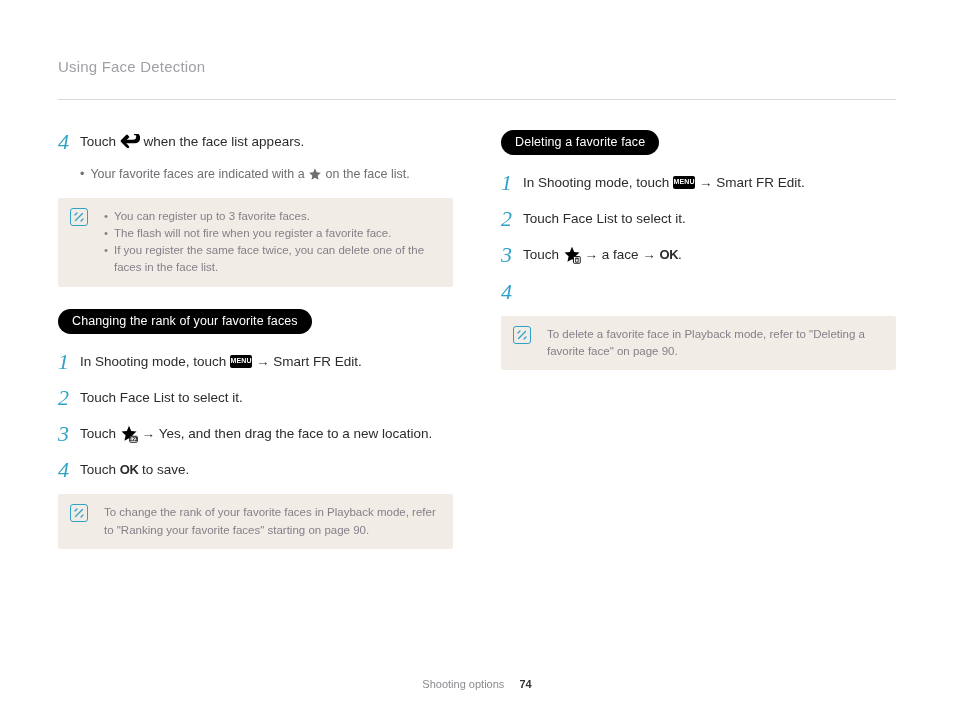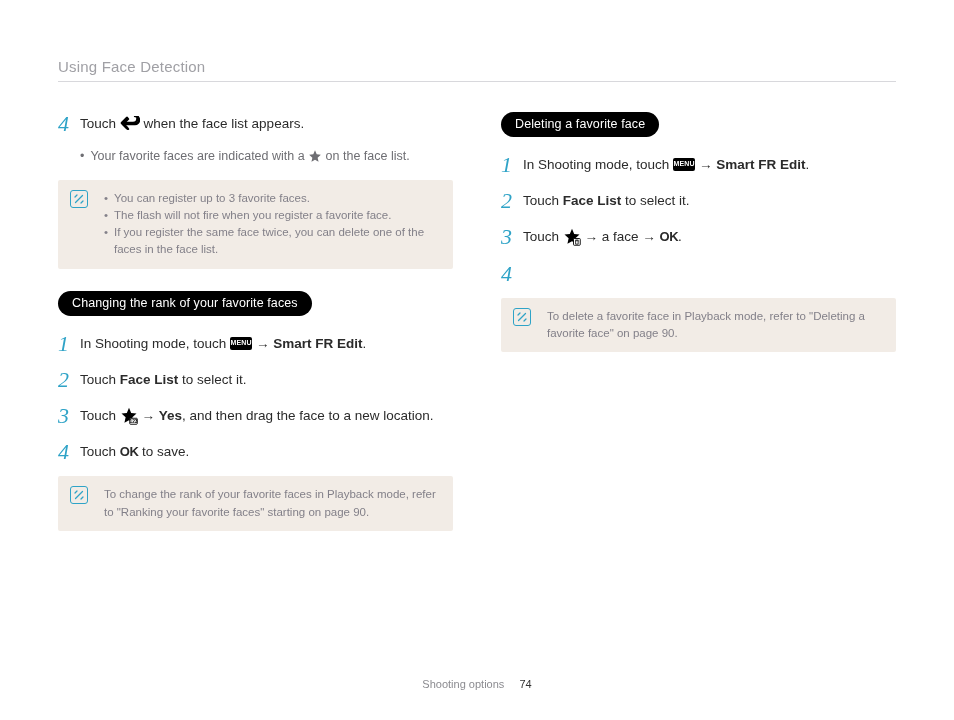--- a/index.html
+++ b/index.html
@@ -10,21 +10,21 @@
     font-family: Arial, Helvetica, sans-serif;
     color: #333;
     position: relative;
     padding: 58px 58px 0 58px;
   }
   .header {
     color: #a0a0a5;
     font-size: 15px;
     font-weight: 300;
     border-bottom: 1px solid #d8d8dc;
-    padding-bottom: 6px;
+    padding-bottom: 24px;
     margin-bottom: 30px;
     letter-spacing: 0.2px;
   }
   .columns {
     display: flex;
     gap: 48px;
   }
   .col {
     flex: 1;
     min-width: 0;
@@ -43,21 +43,21 @@
     font-weight: 400;
     width: 22px;
     flex: none;
     line-height: 1.1;
   }
   .step-body {
     font-size: 13.5px;
     color: #2b2b2b;
     padding-top: 2px;
   }
-  .step-body b { font-weight: 700; }
+  .step-body b { font-weight: 400; }
   .sub-bullet {
     margin-left: 22px;
     font-size: 12.5px;
     color: #6e6e73;
     display: flex;
     gap: 6px;
     margin-top: 4px;
     margin-bottom: 14px;
     line-height: 1.4;
   }
@@ -133,21 +133,21 @@
   }
   .footer {
     position: absolute;
     bottom: 30px;
     left: 0;
     width: 954px;
     text-align: center;
     font-size: 11px;
     color: #8b8b90;
   }
-  .footer .pg { color: #333; font-weight: 400; margin-left: 12px; }
+  .footer .pg { color: #333; font-weight: 700; margin-left: 12px; }
 </style>
 </head>
 <body>
 
 <div class="header">Using Face Detection</div>
 
 <div class="columns">
 
   <div class="col">
 

